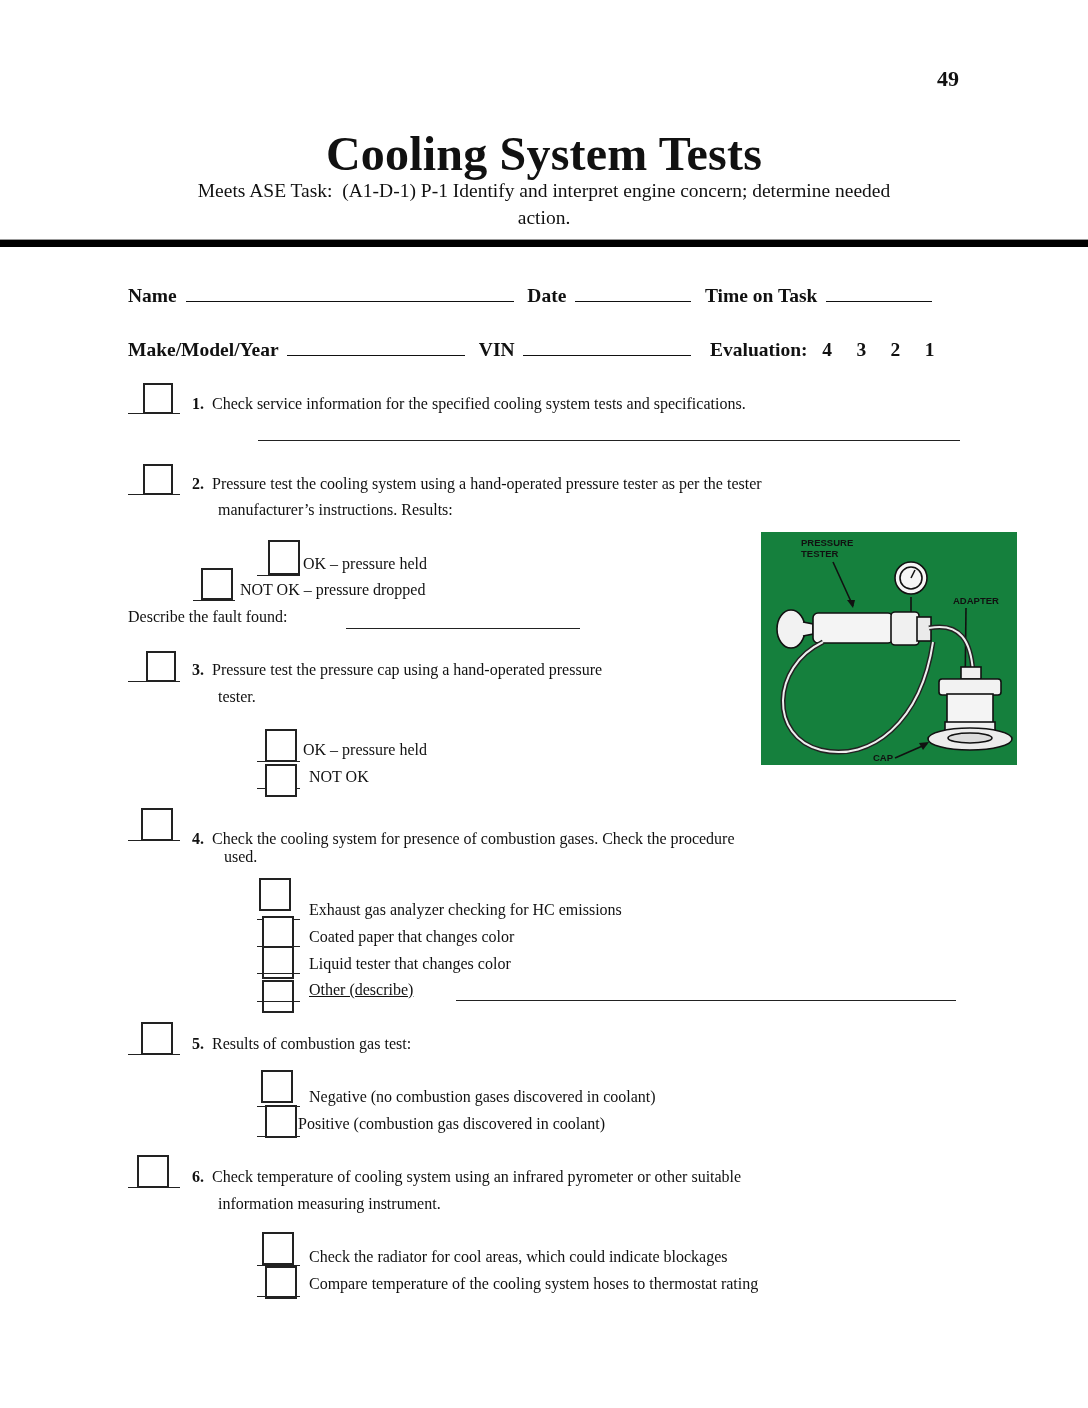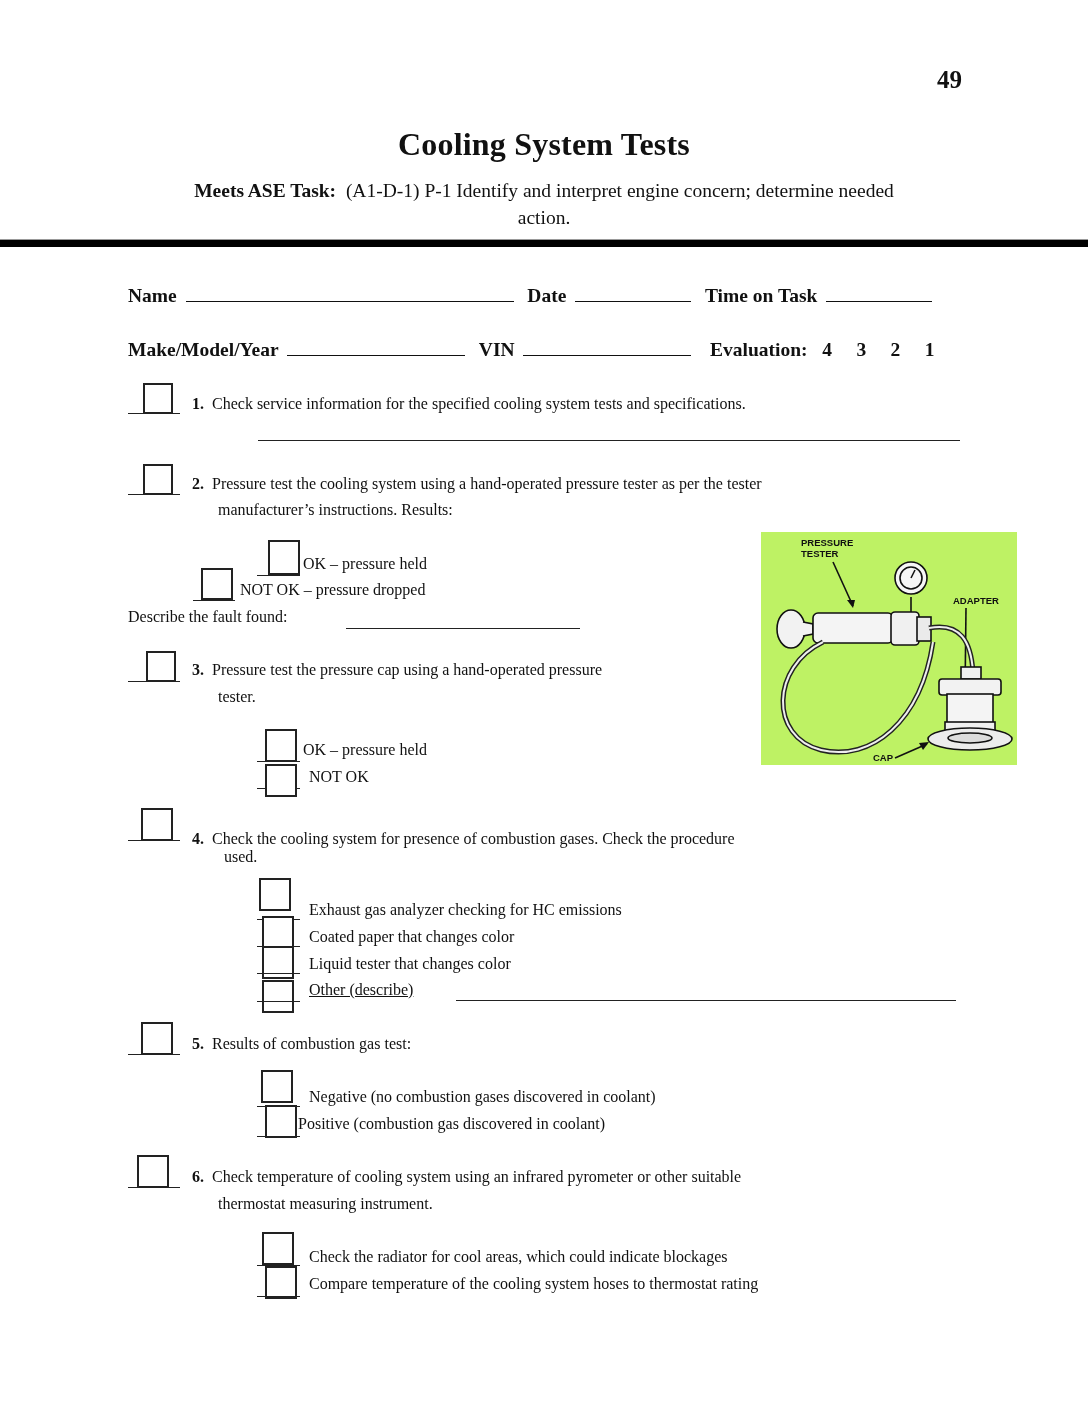--- a/index.html
+++ b/index.html
@@ -1,38 +1,38 @@
 <!DOCTYPE html>
 <html><head>
 <meta charset="utf-8">
 <style>
   html, body { margin: 0; padding: 0; background: #ffffff; }
   body {
     width: 1088px; height: 1408px; position: relative; overflow: hidden;
     font-family: "Liberation Serif", "DejaVu Serif", serif; color: #111;
   }
   .abs { position: absolute; }
-  .page-number { left: 937px; top: 66px; font-size: 25px; font-weight: bold; }
-  .title { left: 0; width: 1088px; top: 126px; text-align: center; font-size: 32px; font-weight: bold; letter-spacing: 0.2px; }
+  .page-number { left: 937px; top: 66px; font-size: 22px; font-weight: bold; }
+  .title { left: 0; width: 1088px; top: 126px; text-align: center; font-size: 48px; font-weight: bold; letter-spacing: 0.2px; }
   .ase { left: 140px; width: 808px; top: 177px; text-align: center; font-size: 19.5px; line-height: 27px; }
-  .ase b { font-weight: bold; }
+  .ase b { font-weight: normal; }
   .rule { left: 0; top: 239px; width: 1088px; height: 7px; background: #000; border-top: 1px solid #999; }
 
   .field-row { font-size: 19.5px; font-weight: bold; white-space: nowrap; }
   .blank { display: inline-block; border-bottom: 1.5px solid #111; height: 16px; vertical-align: baseline; margin: 0 4px; }
 
   .text { font-size: 16px; line-height: 26px; white-space: nowrap; }
   .num { font-weight: bold; }
 
   .cb {
     position: absolute; width: 28px; height: 28px; border: 2px solid #222; box-sizing: border-box; background: #fff;
   }
   .uline { position: absolute; height: 0; border-top: 1.5px solid #222; }
 
-  .figure { left: 761px; top: 532px; width: 256px; height: 233px; background: #bef264; }
+  .figure { left: 761px; top: 532px; width: 256px; height: 233px; background: #15803d; }
   .fig-label { position: absolute; font-family: "Liberation Sans", "DejaVu Sans", sans-serif; font-size: 9.5px; font-weight: bold; color: #111; line-height: 11px; }
 </style>
 </head>
 <body>
 
 <div class="abs page-number">49</div>
 <div class="abs title">Cooling System Tests</div>
 <div class="abs ase">
   <b>Meets ASE Task:</b>&nbsp;
   <span>(A1-D-1)  P-1  Identify and interpret engine concern; determine needed</span><br>
@@ -187,21 +187,21 @@
 <div class="cb" style="left:265px; top:1105px; width:32px; height:33px;"></div>
 <div class="uline" style="left:257px; top:1136px; width:43px;"></div>
 <div class="abs text" style="left:298px; top:1111px;">Positive (combustion gas discovered in coolant)</div>
 
 <div class="uline" style="left:128px; top:1187px; width:52px;"></div>
 <div class="cb" style="left:137px; top:1155px; width:32px; height:33px;"></div>
 <div class="abs text" style="left:192px; top:1164px;">
   <span class="num">6.</span>&nbsp;
   <span>Check temperature of cooling system using an infrared pyrometer or other suitable</span>
 </div>
-<div class="abs text" style="left:218px; top:1191px;">thermostat measuring instrument.</div>
+<div class="abs text" style="left:218px; top:1191px;">information measuring instrument.</div>
 
 <div class="cb" style="left:262px; top:1232px; width:32px; height:33px;"></div>
 <div class="uline" style="left:257px; top:1265px; width:43px;"></div>
 <div class="abs text" style="left:309px; top:1244px;">Check the radiator for cool areas, which could indicate blockages</div>
 
 <div class="cb" style="left:265px; top:1266px; width:32px; height:33px;"></div>
 <div class="uline" style="left:257px; top:1296px; width:43px;"></div>
 <div class="abs text" style="left:309px; top:1271px;">Compare temperature of the cooling system hoses to thermostat rating</div>
 
 </body></html>

